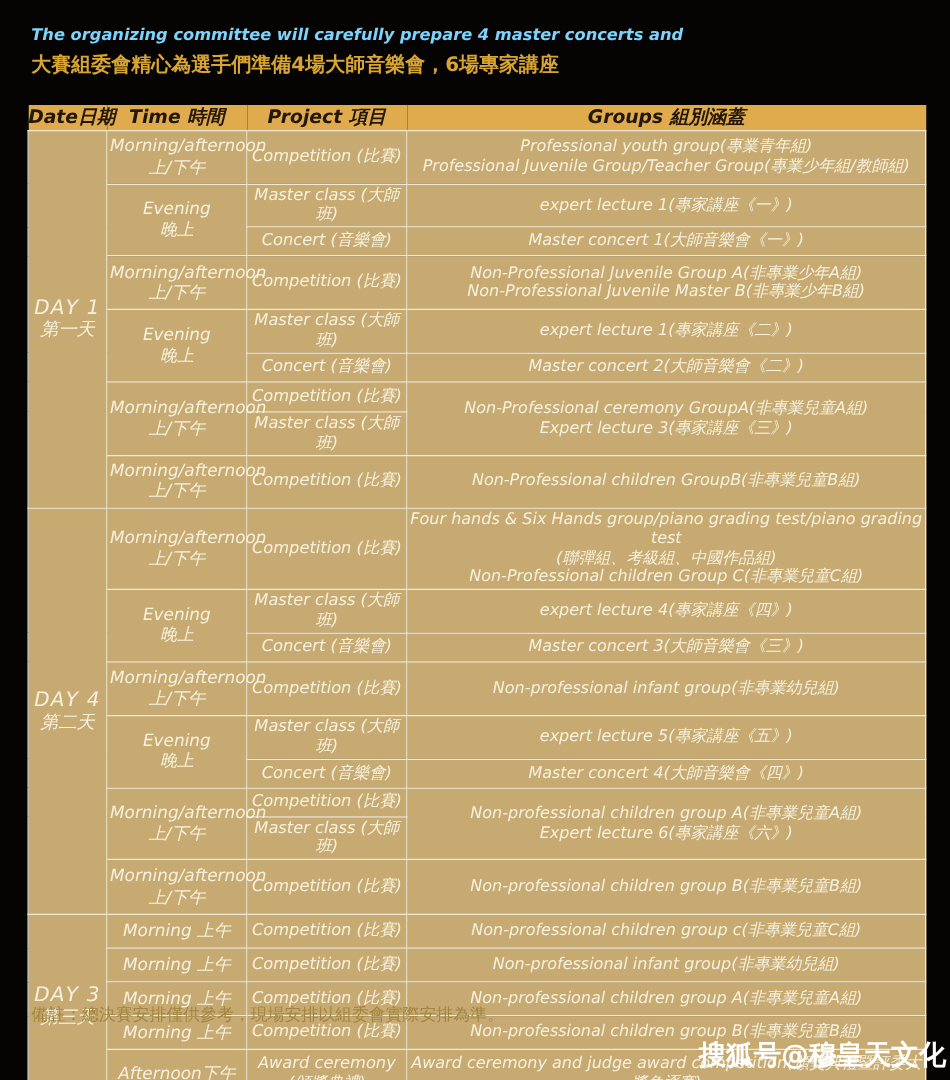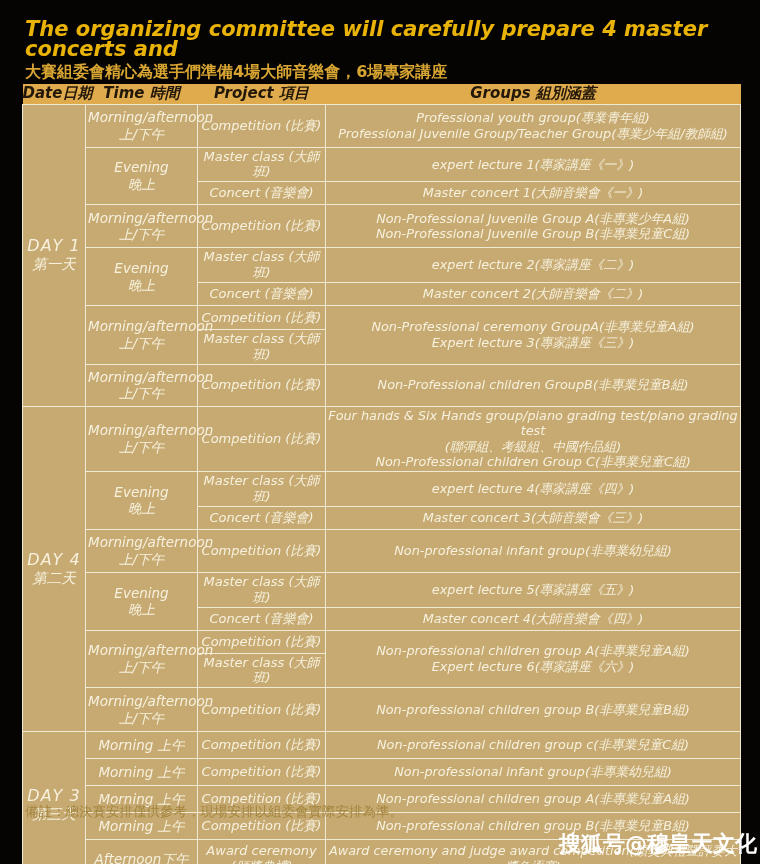--- a/index.html
+++ b/index.html
@@ -2,21 +2,21 @@
 <html><head>
 <meta charset="utf-8">
 <style>
   html,body{margin:0;padding:0;}
   body{
     width:760px;height:864px;position:relative;
     background:#060402;overflow:hidden;
     font-family:"DejaVu Sans","Liberation Sans",sans-serif;
   }
   .intro{position:absolute;top:19px;left:25px;}
-  .intro-en{font-size:21px;font-weight:bold;font-style:italic;color:#eab308;line-height:20px;}
+  .intro-en{font-size:13px;font-weight:bold;font-style:italic;color:#7dd3fc;line-height:20px;text-align:right;}
   .intro-zh{font-size:16px;font-weight:bold;color:#d8a532;margin-top:3px;}
 
   table.tbl{
     position:absolute;left:22px;top:84px;width:718px;
     border-collapse:collapse;table-layout:fixed;
   }
   th{
     background:#dfab4d;color:#221708;border:0;
     font-size:15px;font-weight:bold;font-style:italic;
     white-space:nowrap;overflow:visible;text-align:center;padding:0;
@@ -111,33 +111,33 @@
     <tr class="h43">
       <td class="time">
         <div class="ln">Morning/afternoon</div>
         <div class="ln">上/下午</div>
       </td>
       <td class="proj">
         <div class="ln">Competition (比賽)</div>
       </td>
       <td class="grp">
         <div class="ln">Non-Professional Juvenile Group A(非專業少年A組)</div>
-        <div class="ln">Non-Professional Juvenile Group B(非專業兒童C組)</div>
+        <div class="ln">Non-Professional Juvenile Master B(非專業少年B組)</div>
       </td>
     </tr>
     <tr class="h23">
       <td class="time" rowspan="2">
         <div class="ln">Evening</div>
         <div class="ln">晚上</div>
       </td>
       <td class="proj">
         <div class="ln">Master class (大師班)</div>
       </td>
       <td class="grp">
-        <div class="ln">expert lecture 2(專家講座《二》)</div>
+        <div class="ln">expert lecture 1(專家講座《二》)</div>
       </td>
     </tr>
     <tr class="h23">
       <td class="proj">
         <div class="ln">Concert (音樂會)</div>
       </td>
       <td class="grp">
         <div class="ln">Master concert 2(大師音樂會《二》)</div>
       </td>
     </tr>

